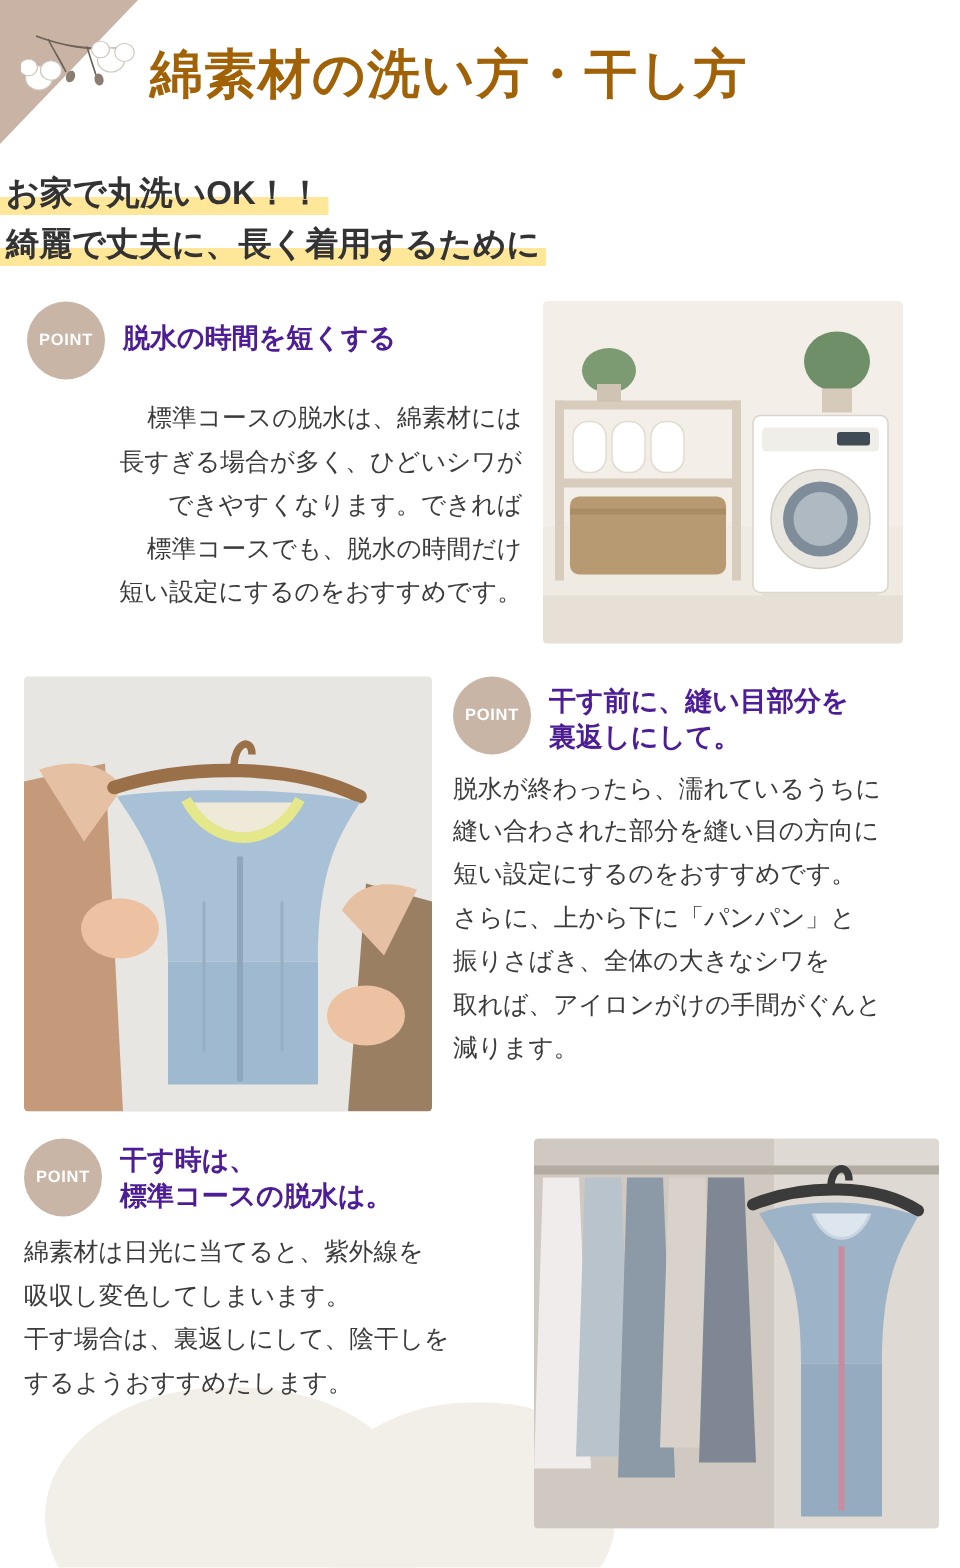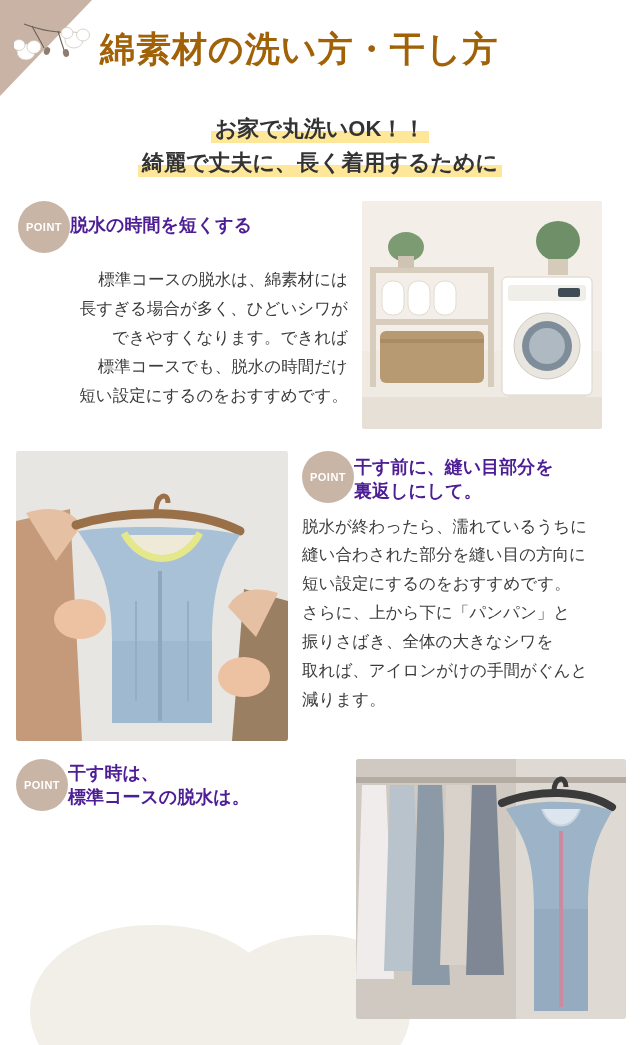--- a/index.html
+++ b/index.html
@@ -56,21 +56,20 @@
     font-weight: bold;
     letter-spacing: 1px;
     color: #a16207;
     white-space: nowrap;
   }
 
   
   .subhead-wrap {
     position: relative;
     z-index: 2;
-    text-align: center;
     margin-top: 12px;
   }
   .subhead {
     display: inline-block;
     font-size: 22px;
     font-weight: bold;
     color: #333;
     line-height: 1.5;
     padding: 0 4px;
     background: linear-gradient(transparent 58%, #ffe79a 58%, #ffe79a 94%, transparent 94%);
@@ -78,20 +77,21 @@
   .subhead.second { margin-top: 1px; }
 
   
   .section {
     position: relative;
     z-index: 2;
   }
   .point-row {
     display: flex;
     align-items: flex-start;
+    gap: 12px;
   }
   .point-badge {
     flex: 0 0 auto;
     width: 52px;
     height: 52px;
     border-radius: 50%;
     background: #c9b5a6;
     color: #ffffff;
     font-size: 11px;
     font-weight: bold;
@@ -283,20 +283,24 @@
   </div>
 </div>
 
 <div class="section sec3">
   <div class="sec3-left">
     <div class="point-row">
       <div class="point-badge">POINT</div>
       <div class="point-title" style="white-space:pre-line;padding-top:2px">干す時は、
 標準コースの脱水は。</div>
     </div>
+    <div class="body-text sec3-text" style="white-space:pre-line">綿素材は日光に当てると、紫外線を
+吸収し変色してしまいます。
+干す場合は、裏返しにして、陰干しを
+するようおすすめたします。</div>
   </div>
 
   <div class="photo photo-closet">
     <svg class="ph-inner" viewBox="0 0 270 260" preserveAspectRatio="none">
       <rect width="270" height="260" fill="#ded9d2"></rect>
       <rect x="0" y="0" width="160" height="260" fill="#cfc9c1"></rect>
 
       <rect x="0" y="18" width="270" height="6" fill="#b3aca3"></rect>
 
       <path d="M6 26 L30 26 L38 220 L0 220 Z" fill="#efeceb"></path>

